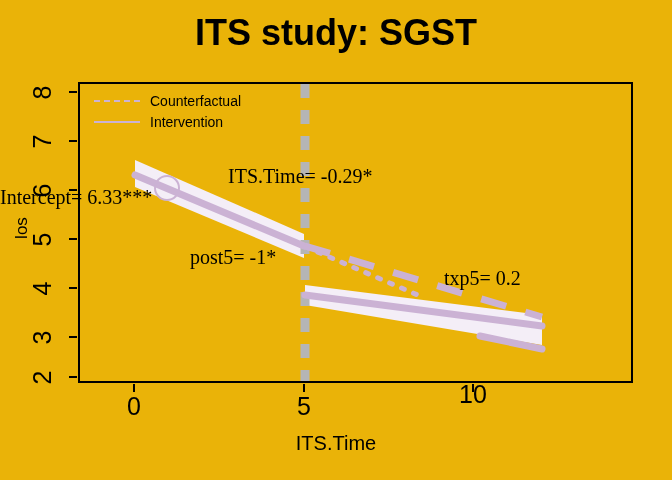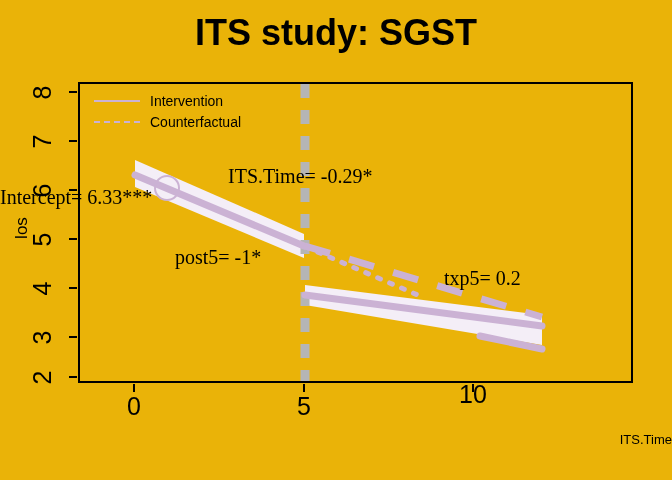--- a/index.html
+++ b/index.html
@@ -76,22 +76,22 @@
     color: #000000;
     transform: rotate(-90deg);
     transform-origin: center center;
     font-family: "Liberation Sans", sans-serif;
   }
   #x-axis-title {
     position: absolute;
     left: 0;
     top: 432px;
     width: 672px;
-    text-align: right;
-    font-size: 13px;
+    text-align: center;
+    font-size: 20px;
     color: #000000;
     font-family: "Liberation Sans", sans-serif;
   }
 
   
   #legend {
     position: absolute;
     left: 14px;
     top: 6px;
     width: 170px;
@@ -128,21 +128,21 @@
   
   .annot {
     position: absolute;
     font-size: 20px;
     color: #000000;
     white-space: nowrap;
     font-family: Liberation Serif, serif;
   }
   #annot-intercept { left: 0px;   top: 186px; }
   #annot-slope     { left: 228px; top: 165px; }
-  #annot-post5     { left: 175px; top: 246px; }
+  #annot-post5     { left: 190px; top: 246px; }
   #annot-txp5      { left: 428px; top: 267px; margin-left: 16px; }
 </style>
 </head>
 <body>
 
 <div id="root">
 
   <div id="plot-title">ITS study: SGST</div>
 
   <div class="tick tick-y" style="top:91px"></div>
@@ -192,31 +192,31 @@
       <line x1="225" y1="211" x2="462" y2="242" stroke="#cbb2d4" stroke-width="7" stroke-linecap="round"></line>
 
       <line x1="226" y1="163" x2="340" y2="212" stroke="#cbb2d4" stroke-width="5" stroke-dasharray="3 10" stroke-linecap="round"></line>
 
       <line x1="400" y1="252" x2="462" y2="265" stroke="#cbb2d4" stroke-width="7" stroke-linecap="round"></line>
 
     </svg>
 
     <div id="legend">
       <div class="legend-row">
+        <span class="legend-key k-dashed">
+            <i></i>
+          </span>
+        <span class="legend-label">Counterfactual</span>
+      </div>
+      <div class="legend-row">
         <span class="legend-key k-solid">
             <i></i>
           </span>
         <span class="legend-label">Intervention</span>
       </div>
-      <div class="legend-row">
-        <span class="legend-key k-dashed">
-            <i></i>
-          </span>
-        <span class="legend-label">Counterfactual</span>
-      </div>
     </div>
 
   </div>
 
   <div class="annot" id="annot-intercept">Intercept= 6.33***</div>
   <div class="annot" id="annot-slope">ITS.Time= -0.29*</div>
   <div class="annot" id="annot-post5">post5= -1*</div>
   <div class="annot" id="annot-txp5">txp5= 0.2</div>
 
 </div>

